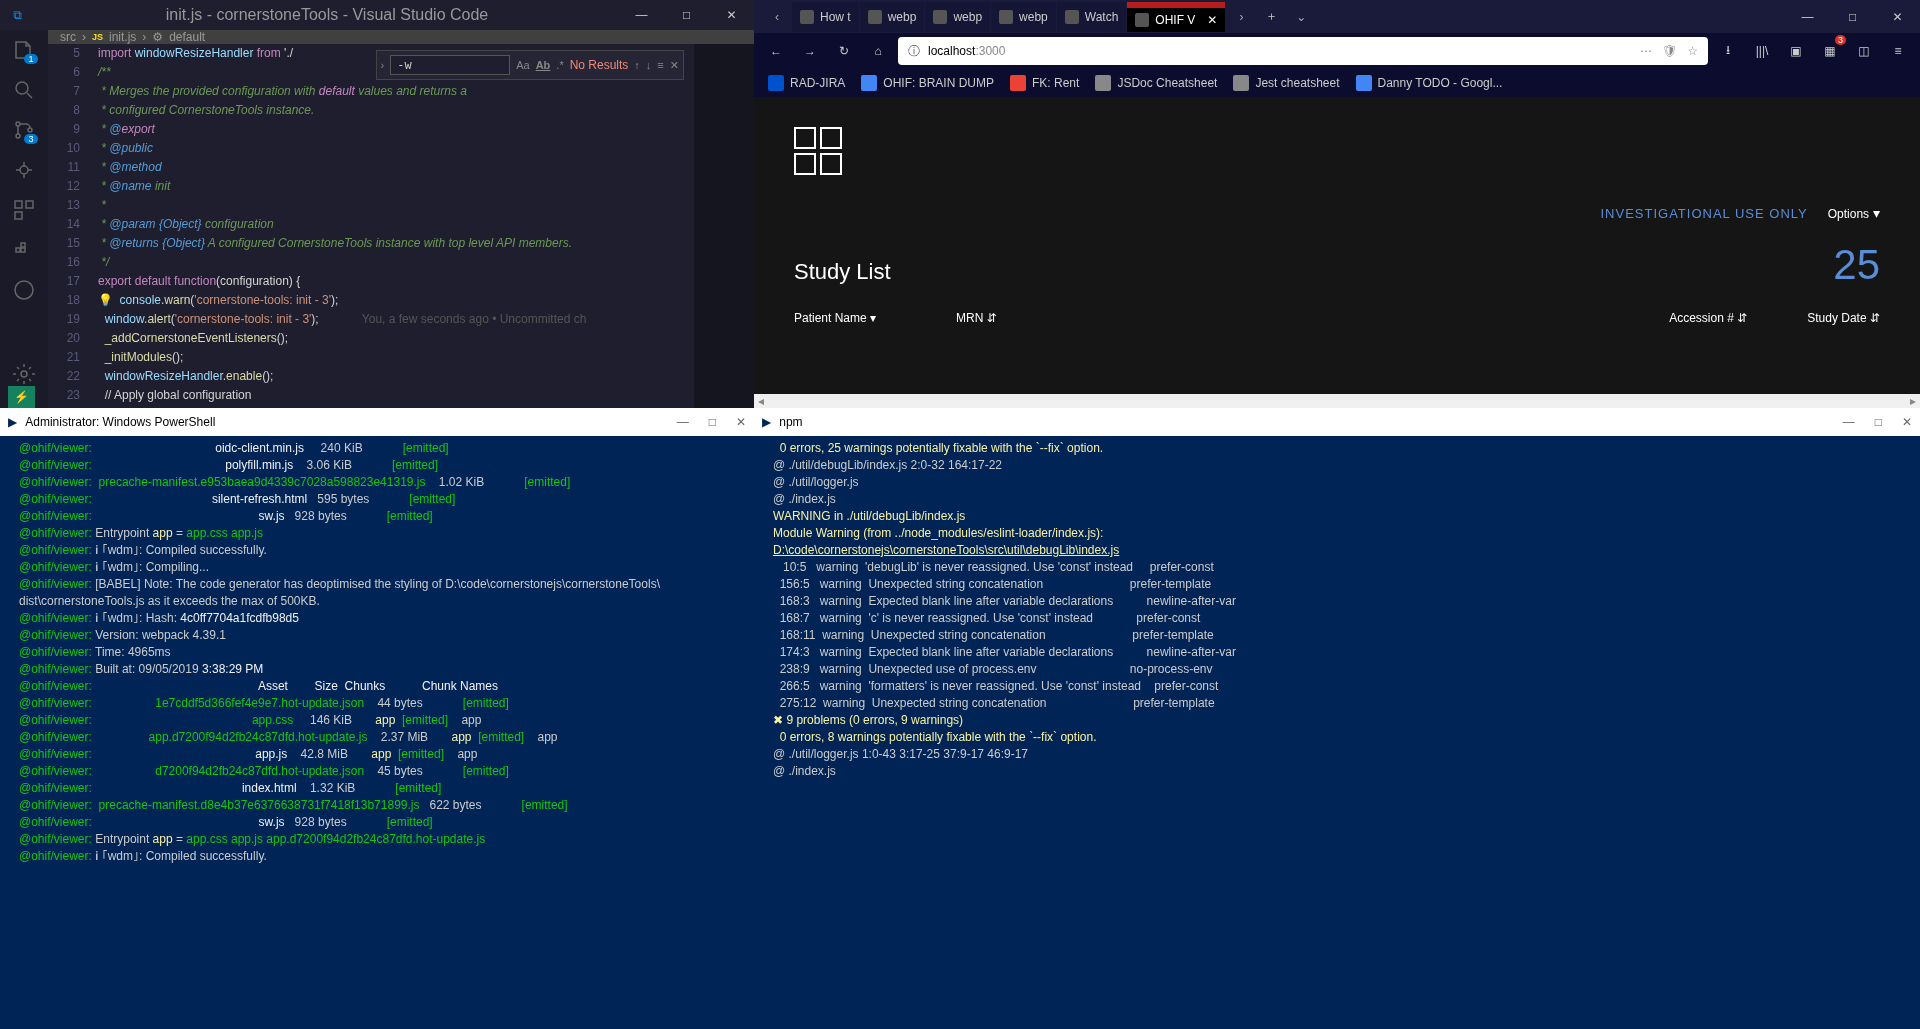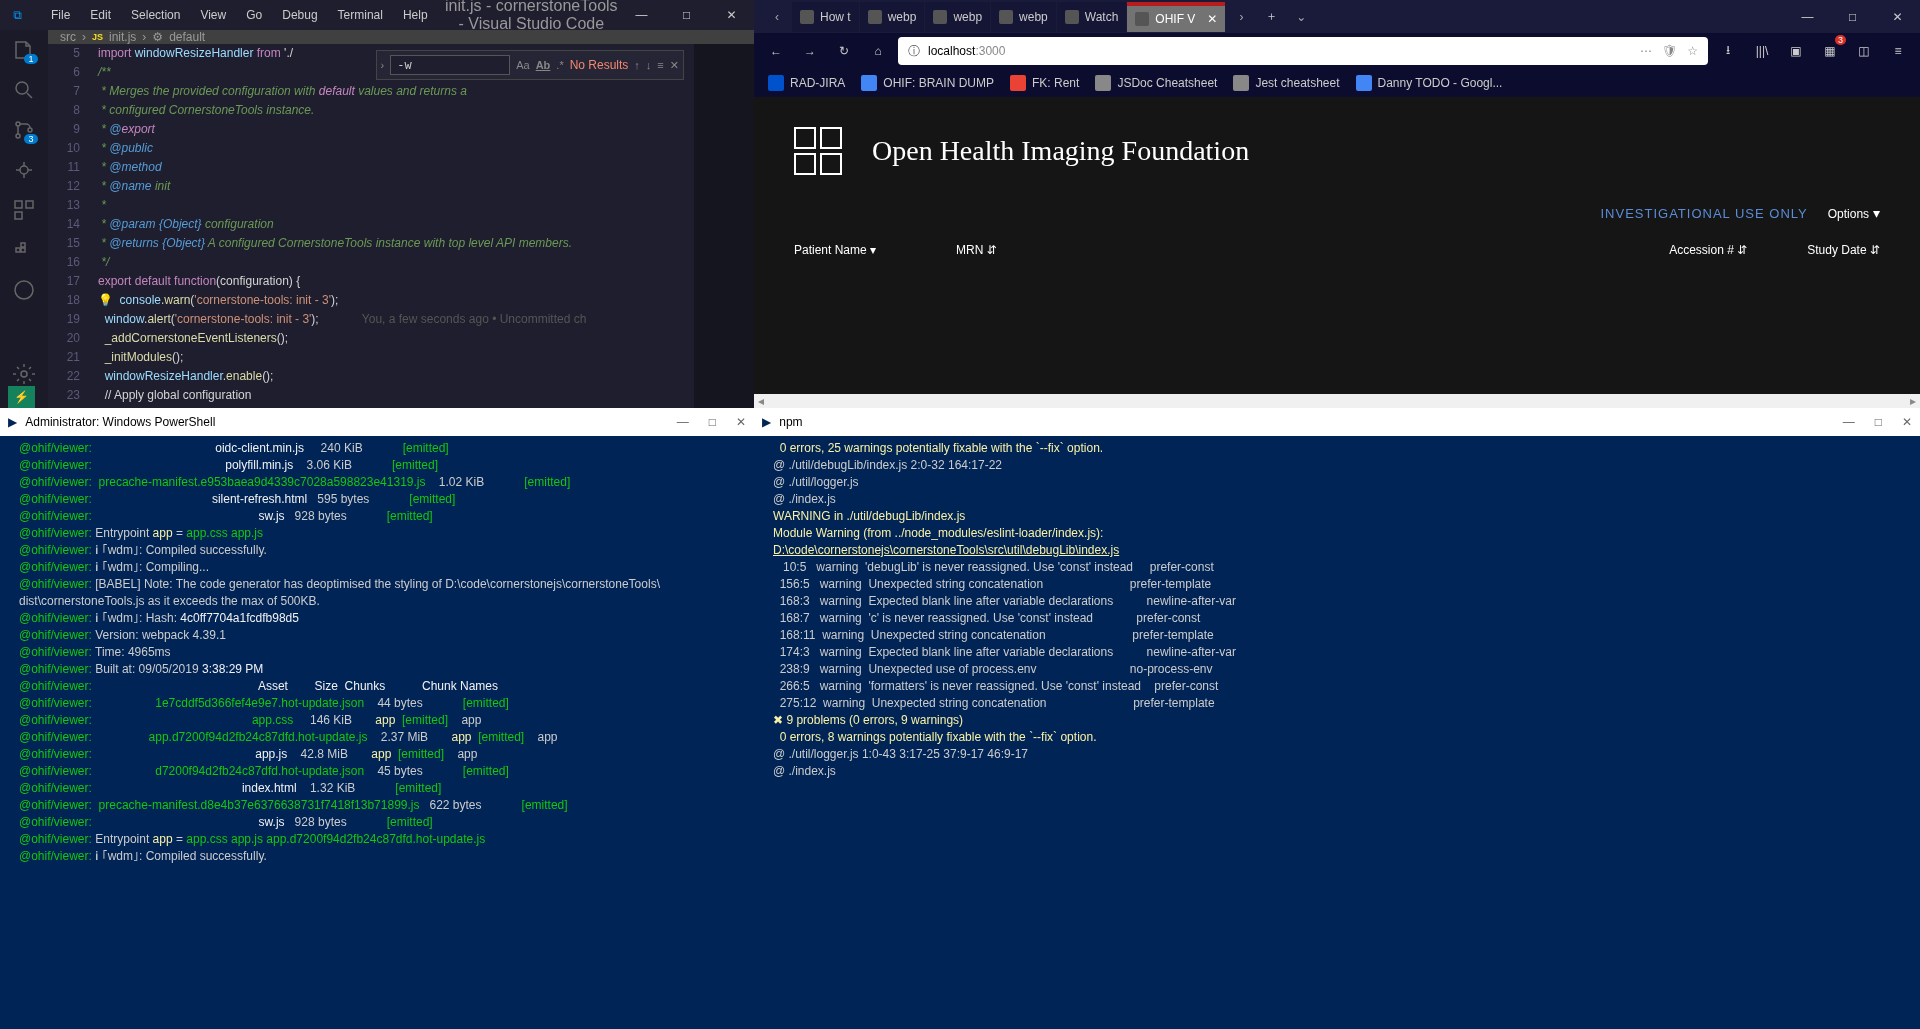--- a/index.html
+++ b/index.html
@@ -47,21 +47,21 @@
 .statusbar { height: 22px; background: #1a1a28; display: flex; align-items: center; color: #ccc; font-size: 12px; padding: 0 8px; gap: 14px; }
 .statusbar .sbi { display: flex; align-items: center; gap: 4px; cursor: pointer; }
 .statusbar .sp { flex: 1; }
 
 
 .browser { background: #0c0c2e; display: flex; flex-direction: column; overflow: hidden; }
 .br-chrome { height: 33px; background: #1a1a3a; display: flex; align-items: center; }
 .br-nav-tabs { display: flex; padding-left: 8px; }
 .br-nav-btn { width: 30px; height: 30px; display: flex; align-items: center; justify-content: center; color: #aaa; cursor: pointer; }
 .br-tab { height: 30px; padding: 0 8px; display: flex; align-items: center; gap: 6px; color: #ccc; cursor: pointer; max-width: 120px; overflow: hidden; background: #151535; margin-right: 1px; }
-.br-tab.active { background: #737373; color: #fff; border-top: 4px solid #b91c1c; }
+.br-tab.active { background: #000000; color: #fff; border-top: 6px solid #b91c1c; }
 .br-tab-newtab { width: 30px; display: flex; align-items: center; justify-content: center; color: #ccc; }
 .br-win { margin-left: auto; display: flex; }
 .br-win span { width: 45px; height: 33px; display: flex; align-items: center; justify-content: center; color: #ccc; cursor: pointer; }
 .br-toolbar { height: 36px; background: #0c0c2e; display: flex; align-items: center; gap: 6px; padding: 0 8px; }
 .br-btn { width: 28px; height: 28px; display: flex; align-items: center; justify-content: center; color: #ccc; cursor: pointer; border-radius: 4px; }
 .url-bar { flex: 1; height: 28px; background: #fff; border-radius: 4px; display: flex; align-items: center; padding: 0 10px; gap: 8px; }
 .url-bar .url-text { color: #888; }
 .url-bar .url-host { color: #000; }
 .url-bar-actions { margin-left: auto; display: flex; gap: 10px; }
 .br-bookmarks { height: 28px; background: #0c0c2e; display: flex; gap: 4px; padding: 0 8px; }
@@ -102,30 +102,20 @@
 .favicon { width: 14px; height: 14px; display: inline-block; border-radius: 2px; }
 </style>
 </head>
 <body>
 
 <div class="screen">
 
   <div class="vscode">
     <div class="vscode-titlebar">
       <span style="width:35px;text-align:center;color:#0098ff;">⧉</span>
-      <div class="vscode-menu" id="vscode-menu">
-          <span>File</span>
-          <span>Edit</span>
-          <span>Selection</span>
-          <span>View</span>
-          <span>Go</span>
-          <span>Debug</span>
-          <span>Terminal</span>
-          <span>Help</span>
-        </div>
       <div class="vscode-title">init.js - cornerstoneTools - Visual Studio Code</div>
       <div class="win-controls">
         <span>—</span>
         <span>□</span>
         <span>✕</span>
       </div>
     </div>
     <div class="vscode-body">
       <div class="activity-bar">
         <div class="icon"><svg viewBox="0 0 24 24" fill="none" stroke="currentColor" stroke-width="1.5">
@@ -354,25 +344,28 @@
         </div>
       </div>
     <div class="br-content">
       <div class="ohif-header">
         <div class="ohif-logo">
             <span></span>
             <span></span>
             <span></span>
             <span></span>
           </div>
-        <div class="ohif-title">Open Health Imaging Foundation</div>
       </div>
       <div class="ohif-sub">
         <div class="ohif-badge">INVESTIGATIONAL USE ONLY</div>
         <div class="ohif-options"><span>Options</span> ▾</div>
+      </div>
+      <div class="study-row">
+        <div class="study-title">Study List</div>
+        <div class="study-count">25</div>
       </div>
       <div class="study-headers">
         <span><span>Patient Name</span> ▾</span>
         <span><span>MRN</span> ⇵</span>
         <div class="r">
           <span><span>Accession #</span> ⇵</span>
           <span><span>Study Date</span> ⇵</span>
         </div>
       </div>
     </div>

